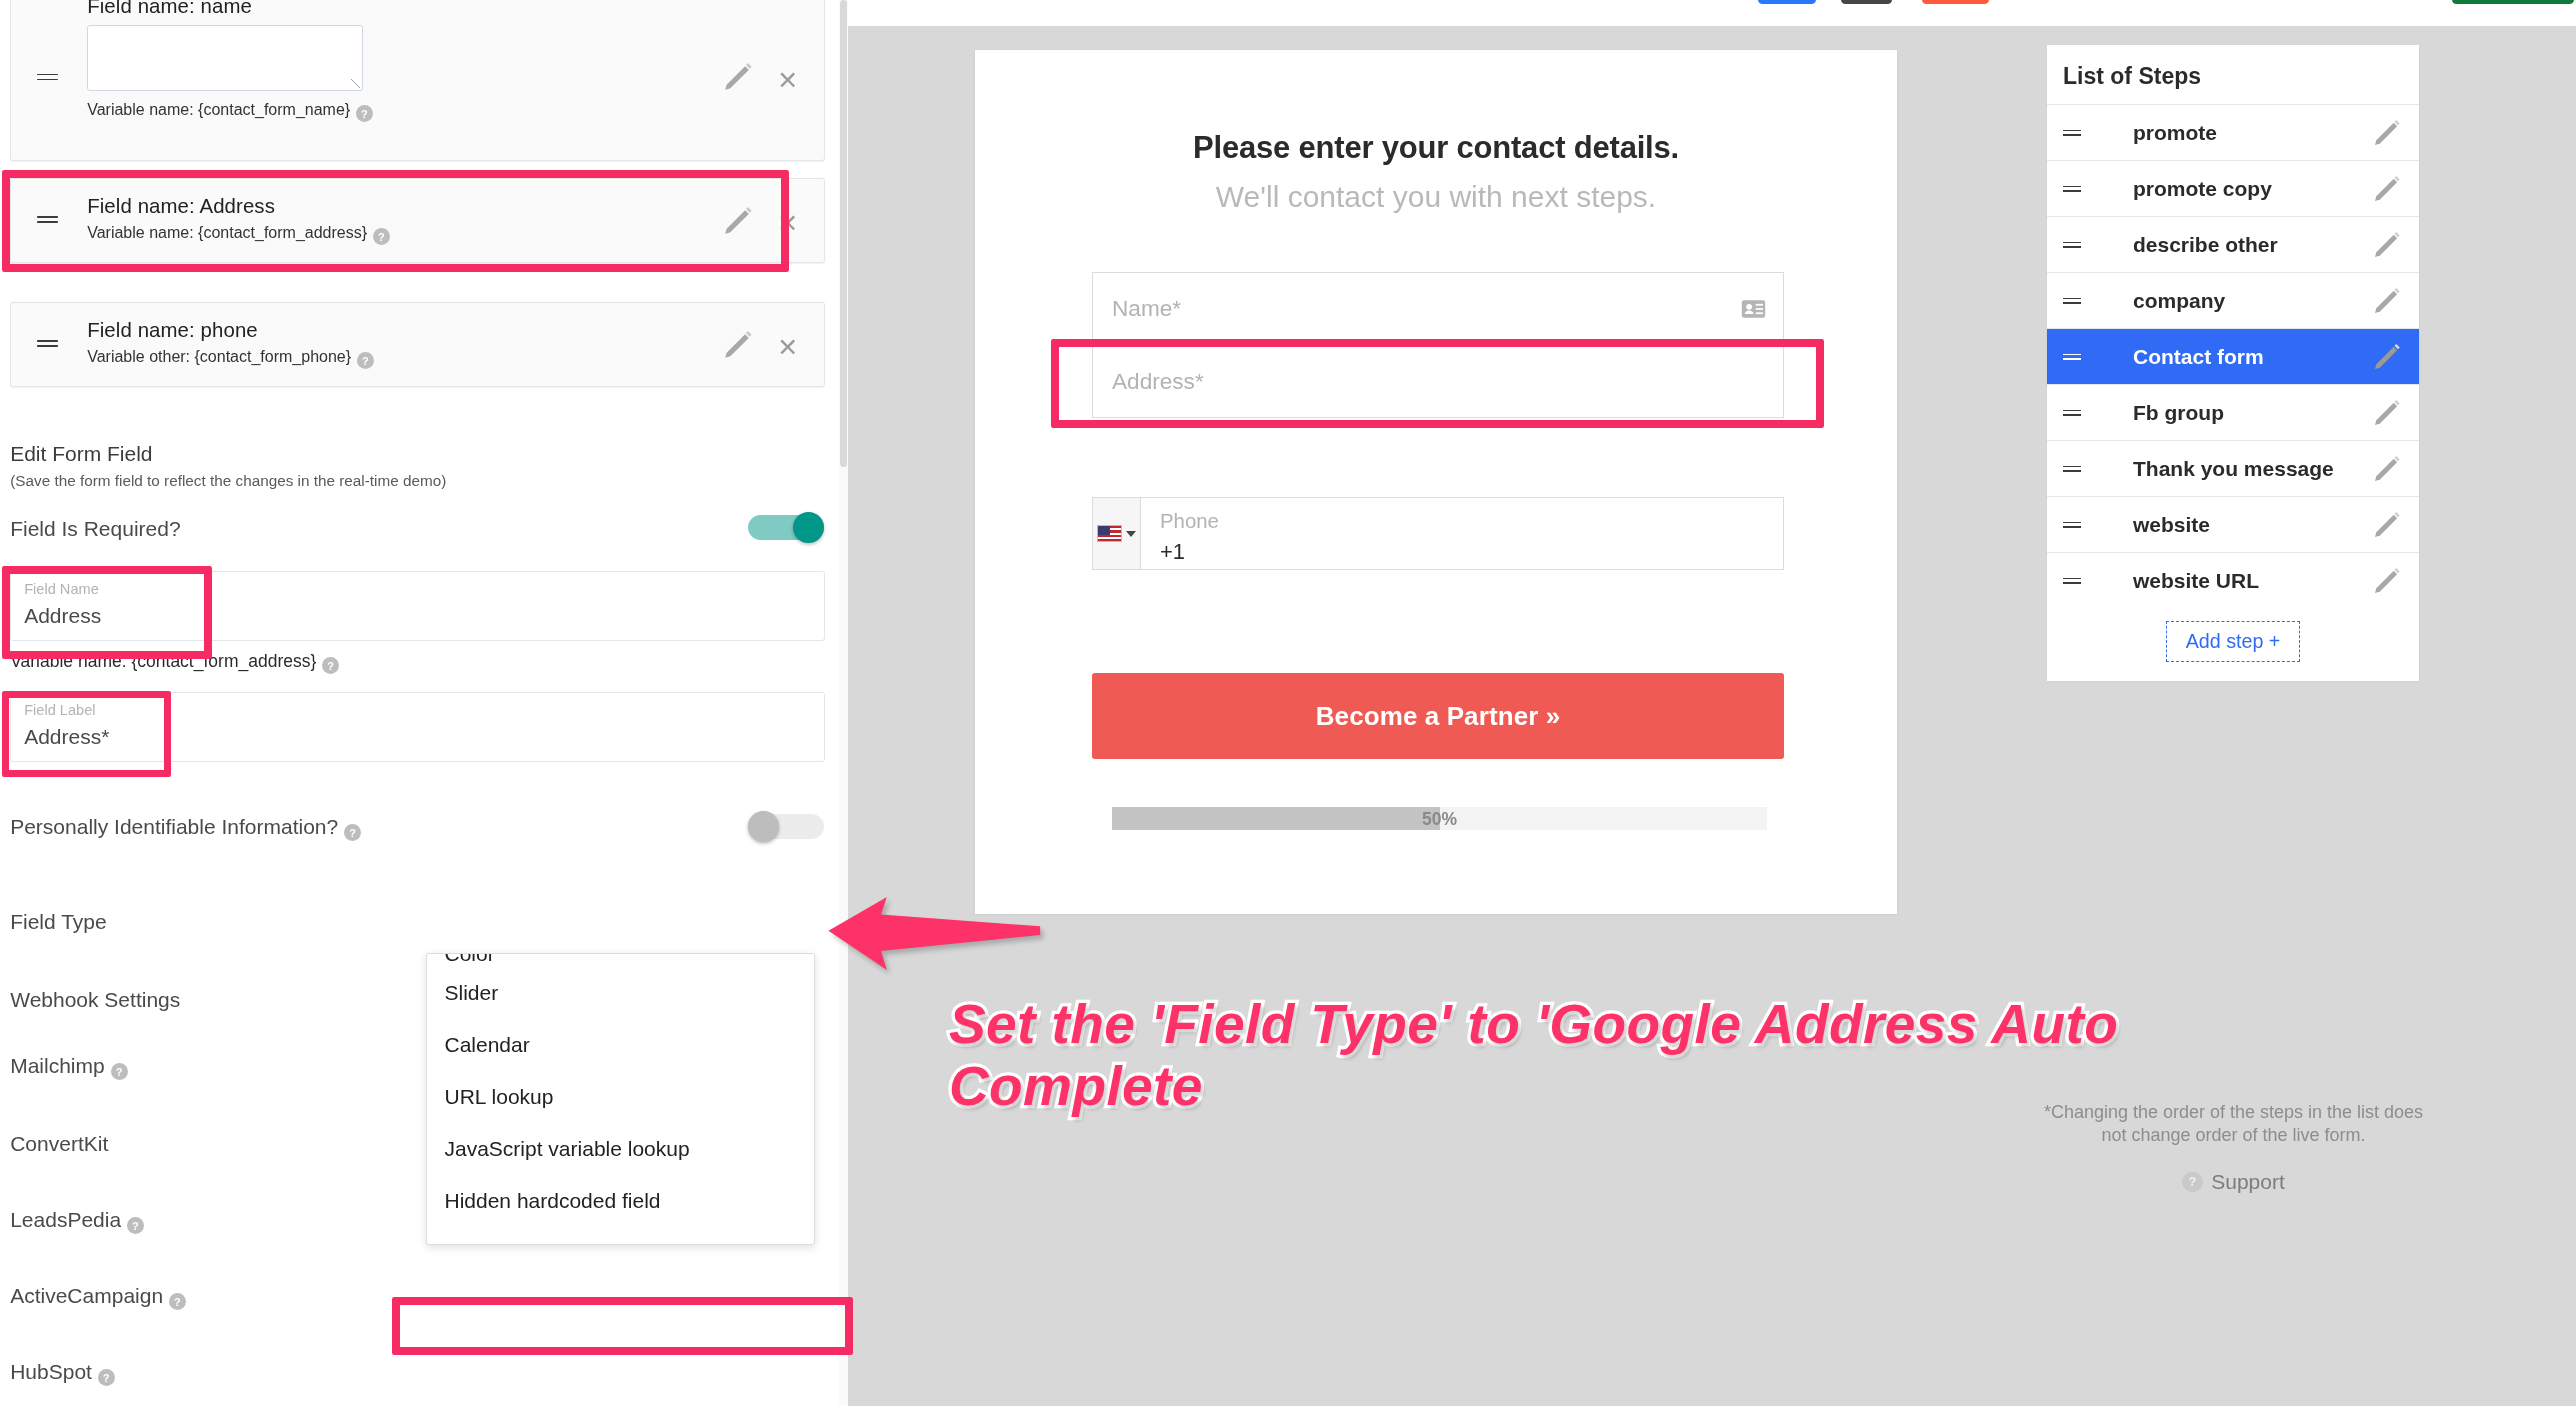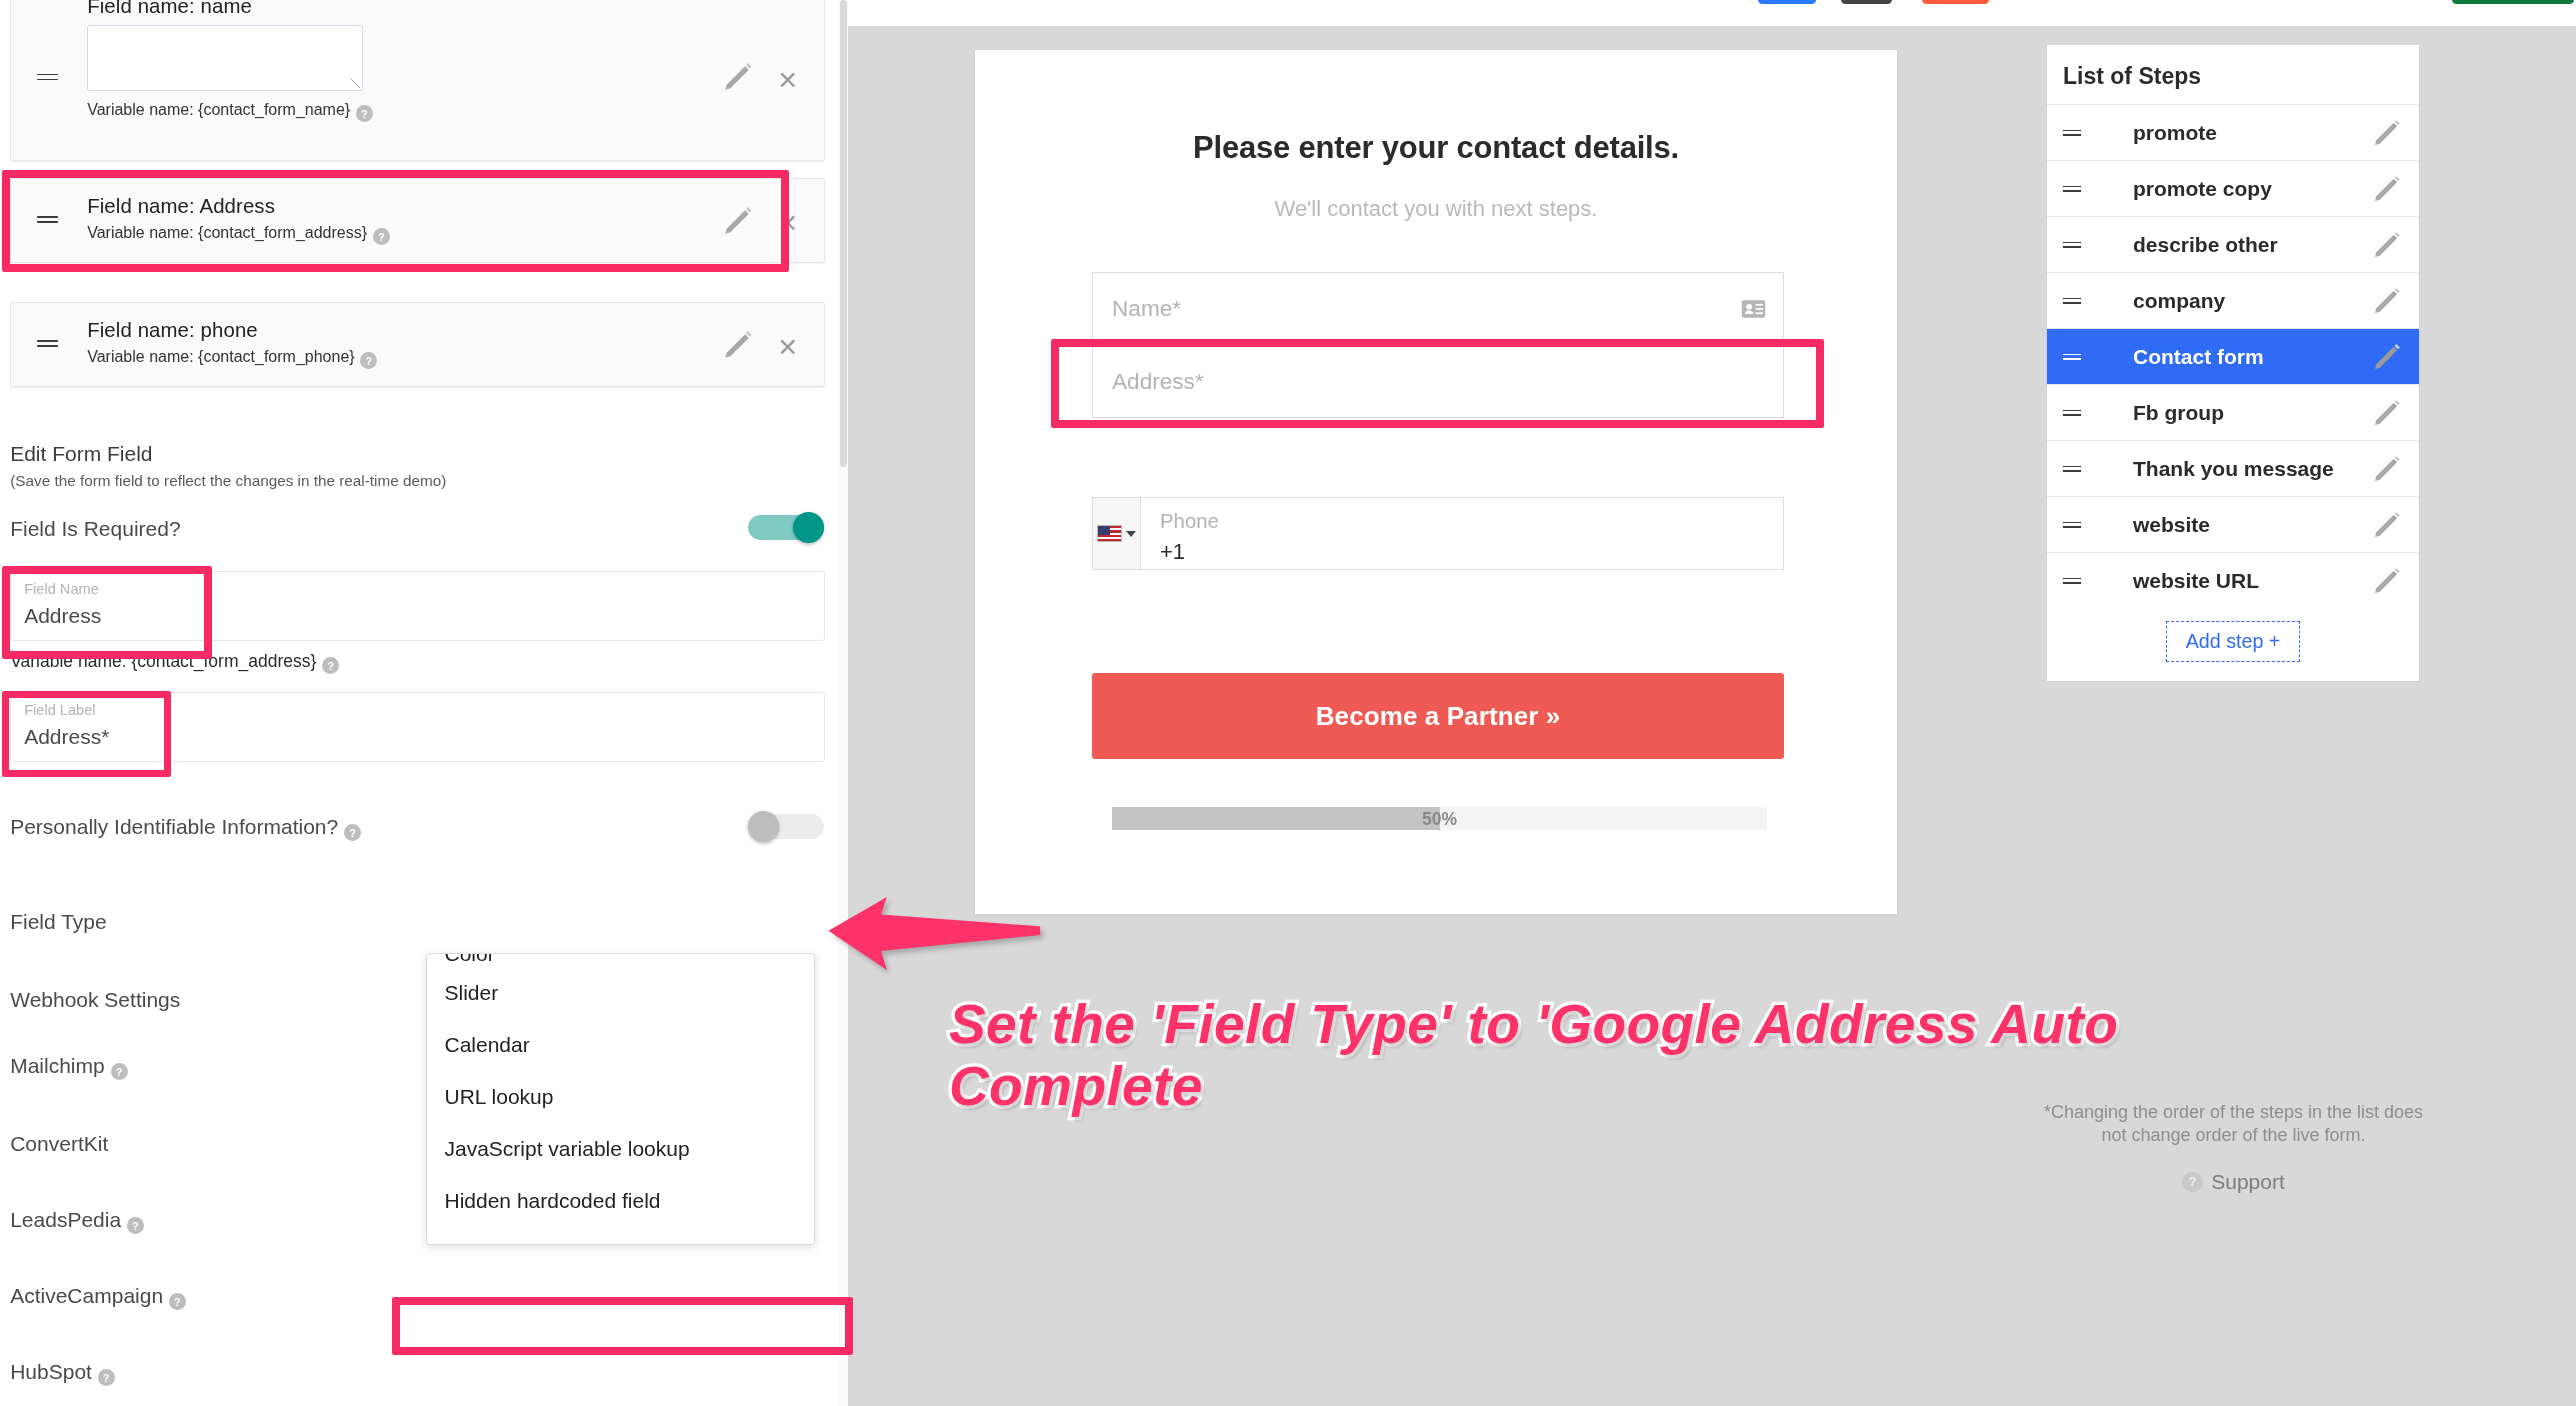--- a/index.html
+++ b/index.html
@@ -75,21 +75,21 @@
     box-shadow: 0 2.9px 8.7px rgba(0,0,0,0.12); }
   .dd-item { height: 52px; line-height: 52px; padding-left: 17.5px; font-size: 21px; color:#222; }
   .dd-item.partial { height: 13px; line-height: 0px; overflow:hidden; color:#222; }
 
   
   .preview-card { position: absolute; left: 975px; top: 50px; width: 922px; height: 864px;
     background:#ffffff; box-shadow: 0 0.7px 2.9px rgba(0,0,0,0.08); }
   .pv-title { position:absolute; left:0; right:0; top: 80px; text-align:center;
     font-size: 31px; font-weight: 700; color:#2b2b2b; letter-spacing:-0.2px;}
   .pv-sub { position:absolute; left:0; right:0; top: 130px; text-align:center;
-    font-size: 22px; color:#b9b9b9;margin-top:16px; }
+    font-size: 30px; color:#b9b9b9; }
   .pv-input { position:absolute; left: 117px; width: 692px; height: 73px;
     border:0.7px solid #dcdcdc; background:#fff; }
   .pv-input .ph { position:absolute; left: 19px; top: 50%; transform: translateY(-50%);
     font-size: 22.6px; color:#b3b3b3; }
   .pv-card-icon { position:absolute; right: 17.5px; top: 50%; transform: translateY(-50%);
     width: 25px; height: 19px; }
   .pv-phone { position:absolute; left: 117px; top: 447px; width: 692px; height: 73px;
     border:0.7px solid #dcdcdc; background:#fff; display:flex; }
   .pv-flagbox { width: 48px; background:#f6f6f6; border-right:0.7px solid #dcdcdc;
     display:flex; align-items:center; justify-content:center; gap:3.6px; }
@@ -188,21 +188,21 @@
       <div class="xclose" style="right:26px;top:32px;">✕</div>
     </div>
 
     <div class="field-card" style="top:302px;height:85px;">
       <div class="fc-drag">
           <i></i>
           <i></i>
         </div>
       <div class="fc-title" style="top:16px;">Field name: phone</div>
       <div class="fc-var" style="top:45px;">
-        <span>Variable name: {contact_form_phone}</span><span class="qmark sm">?</span>
+        <span>Variable other: {contact_form_phone}</span><span class="qmark sm">?</span>
       </div>
       <svg class="pencil" style="right:69px;top:25px;" viewBox="0 0 24 24">
           <path d="M3 21l3.6-1 13-13-2.6-2.6-13 13z" fill="#a8a8a8"></path>
           <path d="M17.6 3.6L20.2 6.2l1.4-1.4-2.6-2.6z" fill="#c9c9c9"></path>
         </svg>
       <div class="xclose" style="right:26px;top:32px;">✕</div>
     </div>
 
     <div class="sec-title" style="top:442px;">Edit Form Field</div>
     <div class="sec-sub" style="top:472px;">(Save the form field to reflect the changes in the real-time demo)</div>

